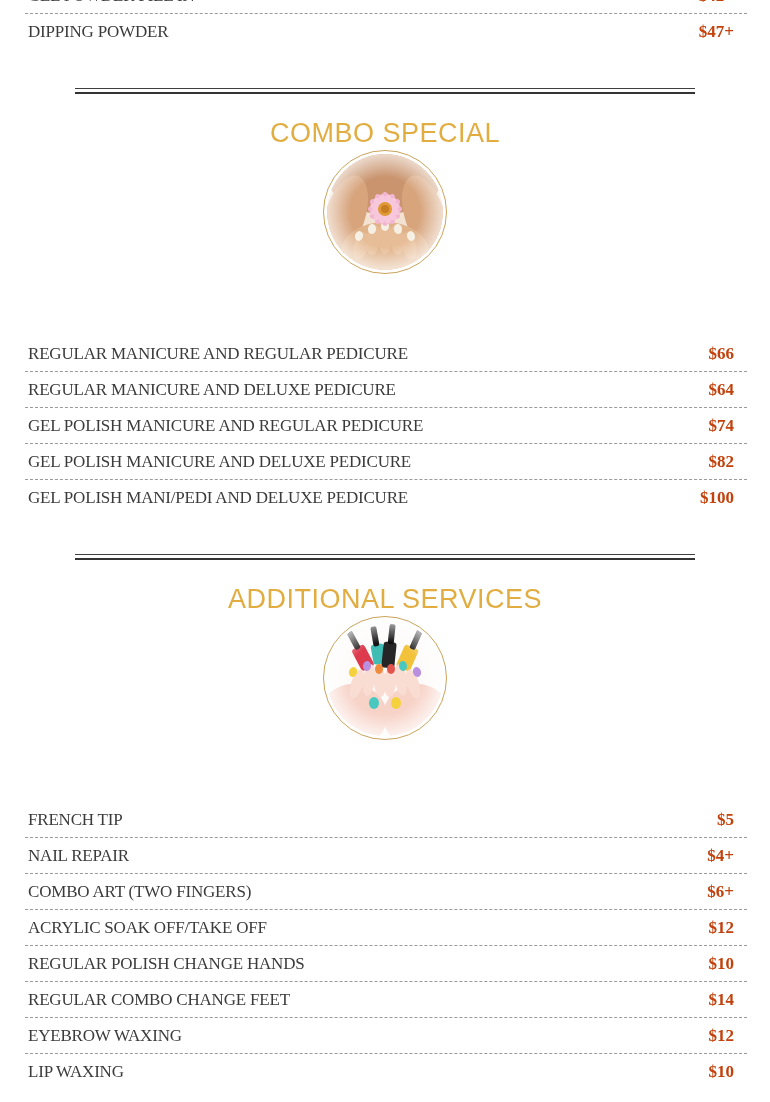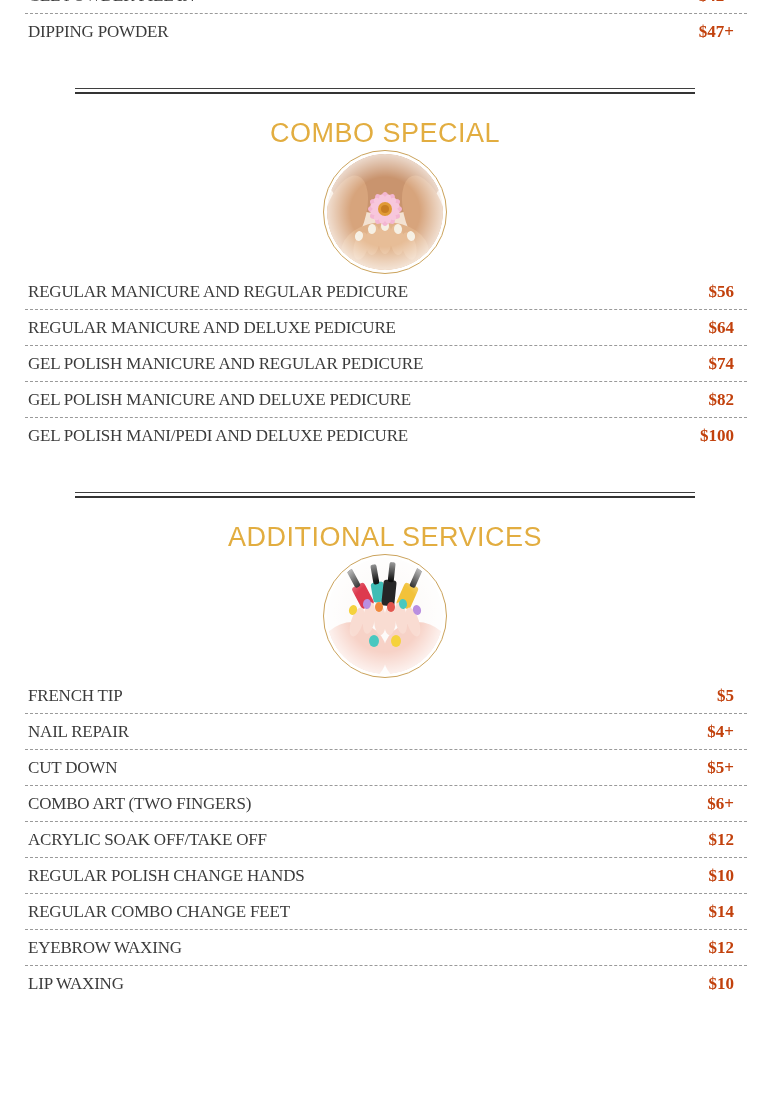--- a/index.html
+++ b/index.html
@@ -67,21 +67,21 @@
   .photo {
     width: 116px;
     height: 116px;
     margin: 0 auto;
     padding: 3px;
     border: 1px solid #cba35c;
     border-radius: 50%;
     box-sizing: content-box;
   }
   .photo svg { display: block; border-radius: 50%; }
-  .rows.after-photo { }
+  .rows.after-photo { margin-top: 62px; }
 </style>
 </head>
 <body>
 
 <div class="menu">
 
   <div class="rows">
   <div class="row">
     <span class="item-label">GEL POWDER FILL IN</span>
     <span class="item-price">$42+</span>
@@ -149,21 +149,21 @@
           <circle r="7" fill="#e09a35"></circle>
           <circle r="4" fill="#c87d22"></circle>
         </g>
         <rect width="116" height="116" fill="url(#vig1)"></rect>
       </g>
     </svg>
   </div>
   <div class="rows after-photo">
   <div class="row">
     <span class="item-label">REGULAR MANICURE AND REGULAR PEDICURE</span>
-    <span class="item-price">$56</span>
+    <span class="item-price">$66</span>
   </div>
 
   <div class="row">
     <span class="item-label">REGULAR MANICURE AND DELUXE PEDICURE</span>
     <span class="item-price">$64</span>
   </div>
 
   <div class="row">
     <span class="item-label">GEL POLISH MANICURE AND REGULAR PEDICURE</span>
     <span class="item-price">$74</span>
@@ -243,24 +243,20 @@
   <div class="row">
     <span class="item-label">FRENCH TIP</span>
     <span class="item-price">$5</span>
   </div>
 
   <div class="row">
     <span class="item-label">NAIL REPAIR</span>
     <span class="item-price">$4+</span>
   </div>
 
-  <div class="row">
-    <span class="item-label">CUT DOWN</span>
-    <span class="item-price">$5+</span>
-  </div>
 
   <div class="row">
     <span class="item-label">COMBO ART (TWO FINGERS)</span>
     <span class="item-price">$6+</span>
   </div>
 
   <div class="row">
     <span class="item-label">ACRYLIC SOAK OFF/TAKE OFF</span>
     <span class="item-price">$12</span>
   </div>

